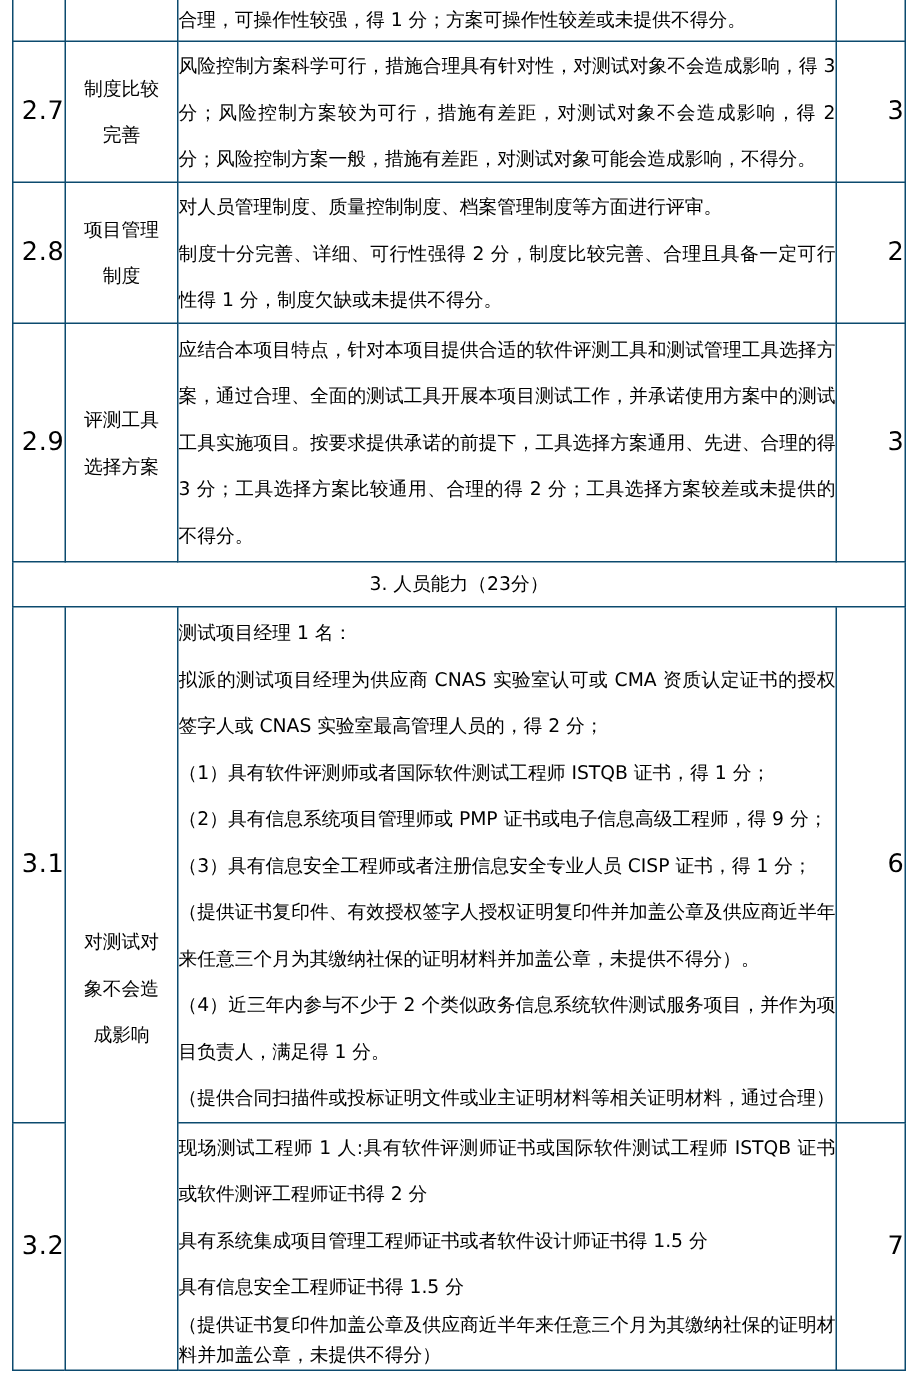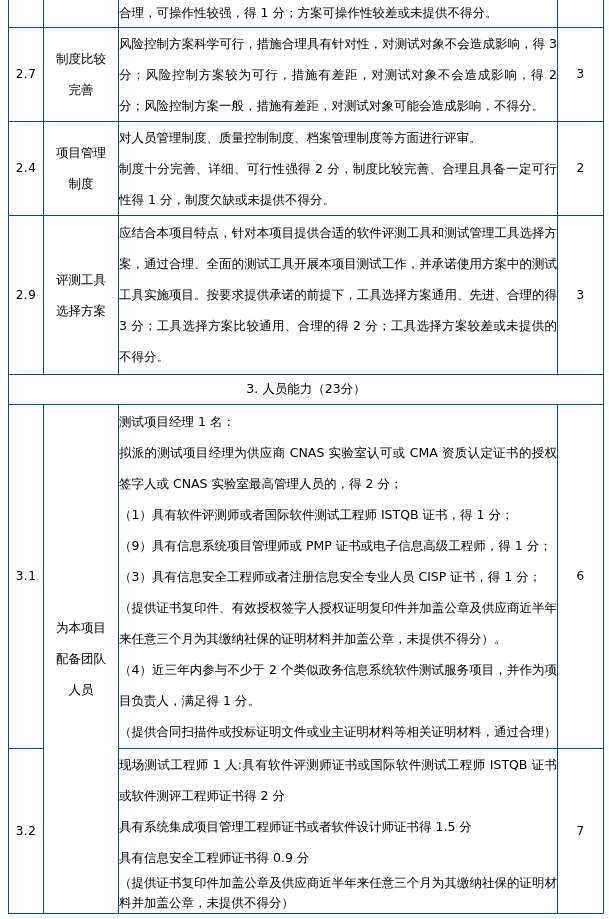--- a/index.html
+++ b/index.html
@@ -29,22 +29,22 @@
     border:1px solid #0c4a6e;
     vertical-align:middle;
     padding:0;
     overflow:hidden;
   }
   col.c1{width:35px;}
   col.c2{width:75px;}
   col.c3{width:439px;}
   col.c4{width:46px;}
   td.no, td.score{
-    text-align:center;
-    font-size:12px;
+    text-align:right;
+    font-size:17px;
     letter-spacing:0.5px;
   }
   td.name{
     text-align:center;
   }
   td.name .nm{
     display:inline-block;
     width:52px;
     line-height:31px;
     text-align:center;
@@ -104,21 +104,21 @@
       <td class="name">
         <span class="nm">制度比较完善</span>
       </td>
       <td class="desc">
             <p>风险控制方案科学可行，措施合理具有针对性，对测试对象不会造成影响，得 3 分；风险控制方案较为可行，措施有差距，对测试对象不会造成影响，得 2 分；风险控制方案一般，措施有差距，对测试对象可能会造成影响，不得分。</p>
           </td>
       <td class="score">3</td>
     </tr>
 
     <tr class="r28">
-      <td class="no">2.4</td>
+      <td class="no">2.8</td>
       <td class="name">
         <span class="nm">项目管理制度</span>
       </td>
       <td class="desc">
             <p>对人员管理制度、质量控制制度、档案管理制度等方面进行评审。</p>
             <p>制度十分完善、详细、可行性强得 2 分，制度比较完善、合理且具备一定可行性得 1 分，制度欠缺或未提供不得分。</p>
           </td>
       <td class="score">2</td>
     </tr>
 
@@ -133,40 +133,40 @@
       <td class="score">3</td>
     </tr>
 
     <tr class="section">
       <td colspan="4">3. 人员能力（23分）</td>
     </tr>
 
     <tr class="r31">
       <td class="no">3.1</td>
       <td class="name" rowspan="2">
-        <span class="nm">为本项目配备团队人员</span>
+        <span class="nm">对测试对象不会造成影响</span>
       </td>
       <td class="desc">
             <p>测试项目经理 1 名：</p>
             <p>拟派的测试项目经理为供应商 CNAS 实验室认可或 CMA 资质认定证书的授权签字人或 CNAS 实验室最高管理人员的，得 2 分；</p>
             <p>（1）具有软件评测师或者国际软件测试工程师 ISTQB 证书，得 1 分；</p>
-            <p>（9）具有信息系统项目管理师或 PMP 证书或电子信息高级工程师，得 1 分；</p>
+            <p>（2）具有信息系统项目管理师或 PMP 证书或电子信息高级工程师，得 9 分；</p>
             <p>（3）具有信息安全工程师或者注册信息安全专业人员 CISP 证书，得 1 分；</p>
             <p>（提供证书复印件、有效授权签字人授权证明复印件并加盖公章及供应商近半年来任意三个月为其缴纳社保的证明材料并加盖公章，未提供不得分）。</p>
             <p>（4）近三年内参与不少于 2 个类似政务信息系统软件测试服务项目，并作为项目负责人，满足得 1 分。</p>
             <p>（提供合同扫描件或投标证明文件或业主证明材料等相关证明材料，通过合理）</p>
           </td>
       <td class="score">6</td>
     </tr>
 
     <tr class="r32">
       <td class="no">3.2</td>
       <td class="desc">
             <p>现场测试工程师 1 人:具有软件评测师证书或国际软件测试工程师 ISTQB 证书或软件测评工程师证书得 2 分</p>
             <p>具有系统集成项目管理工程师证书或者软件设计师证书得 1.5 分</p>
-            <p>具有信息安全工程师证书得 0.9 分</p>
+            <p>具有信息安全工程师证书得 1.5 分</p>
             <p>（提供证书复印件加盖公章及供应商近半年来任意三个月为其缴纳社保的证明材料并加盖公章，未提供不得分）</p>
           </td>
       <td class="score">7</td>
     </tr>
   </tbody>
     </table>
 </div>
 
 </body></html>

